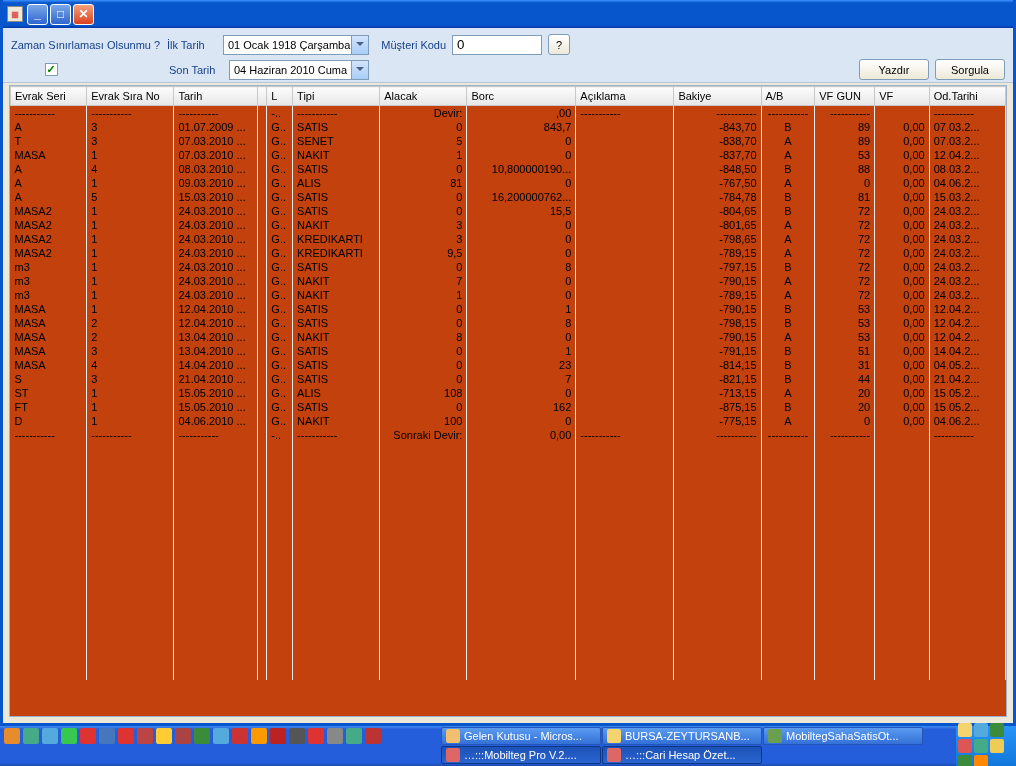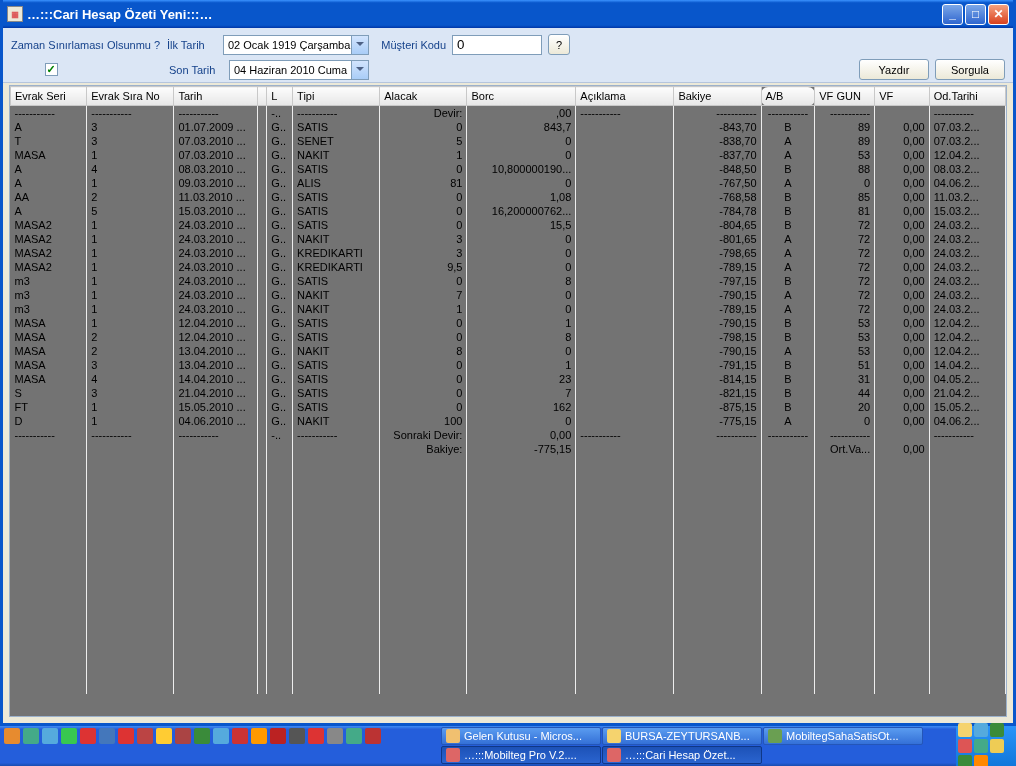--- a/index.html
+++ b/index.html
@@ -121,21 +121,21 @@
     display: inline-flex;
     align-items: center;
     justify-content: center;
     cursor: pointer;
   }
   .btn.small { min-width: 22px; padding: 0 4px; }
   .right-btns { margin-left: auto; display: flex; gap: 6px; }
   .grid-wrap {
     flex: 1;
     margin: 2px 6px 6px 6px;
-    background: #737373;
+    background: #c2410c;
     border: 1px solid #9cb1cb;
     overflow: hidden;
     position: relative;
   }
   table.grid {
     width: 100%;
     border-collapse: collapse;
     font-size: 11px;
   }
   table.grid th {
@@ -211,34 +211,33 @@
     gap: 2px;
   }
   .tray-icon { width: 14px; height: 14px; border-radius:2px; }
 </style>
 </head>
 <body>
 
 <div class="window">
   <div class="titlebar">
     <span class="app-icon">▦</span>
-    <span class="title">…:::Cari Hesap Özeti Yeni:::…</span>
     <div class="win-btns">
       <div class="win-btn min">_</div>
       <div class="win-btn max">□</div>
       <div class="win-btn close">✕</div>
     </div>
   </div>
 
   <div class="toolbar">
     <div class="tb-row">
       <span class="tb-label" style="width:150px">Zaman Sınırlaması Olsunmu ?</span>
       <span class="tb-label" style="width:50px">İlk Tarih</span>
       <div class="date-select">
-        <span>02   Ocak    1919  Çarşamba</span>
+        <span>01   Ocak    1918  Çarşamba</span>
           <span class="arrow"></span>
       </div>
       <span class="tb-label" style="margin-left:6px">Müşteri Kodu</span>
       <input class="text-input" value="0" style="">
       <div class="btn small">?</div>
     </div>
     <div class="tb-row">
       <span style="width:80px;text-align:center">
         <span class="check">✓</span>
       </span>
@@ -262,21 +261,21 @@
             <th style="width: 70px;">Evrak Seri</th>
             <th style="width: 80px; margin-top: 20px;">Evrak Sıra No</th>
             <th style="width: 70px; margin-top: 44px;">Tarih</th>
             <th style="width: 6px;"></th>
             <th style="width: 18px;">L</th>
             <th style="width: 80px;">Tipi</th>
             <th class="txt-r" style="width: 80px; margin-top: 24px;">Alacak</th>
             <th class="txt-r" style="width: 100px;">Borc</th>
             <th style="width: 90px;">Açıklama</th>
             <th class="txt-r" style="width: 80px;">Bakiye</th>
-            <th class="txt-c" style="width: 32px; border-radius: 7px;">A/B</th>
+            <th class="txt-c" style="width: 32px;">A/B</th>
             <th class="txt-r" style="width: 55px;">VF GUN</th>
             <th class="txt-r" style="width: 50px;">VF</th>
             <th style="width: 70px;">Od.Tarihi</th>
           </tr>
         </thead>
       <tbody id="grid-body">
           <tr>
             <td>-----------</td>
             <td>-----------</td>
             <td>-----------</td>
@@ -366,36 +365,20 @@
             <td class="txt-r">81</td>
             <td class="txt-r">0</td>
             <td></td>
             <td class="txt-r">-767,50</td>
             <td class="txt-c">A</td>
             <td class="txt-r">0</td>
             <td class="txt-r">0,00</td>
             <td>04.06.2...</td>
           </tr>
           <tr>
-            <td>AA</td>
-            <td>2</td>
-            <td>11.03.2010 ...</td>
-            <td></td>
-            <td>G..</td>
-            <td>SATIS</td>
-            <td class="txt-r">0</td>
-            <td class="txt-r">1,08</td>
-            <td></td>
-            <td class="txt-r">-768,58</td>
-            <td class="txt-c">B</td>
-            <td class="txt-r">85</td>
-            <td class="txt-r">0,00</td>
-            <td>11.03.2...</td>
-          </tr>
-          <tr>
             <td>A</td>
             <td>5</td>
             <td>15.03.2010 ...</td>
             <td></td>
             <td>G..</td>
             <td>SATIS</td>
             <td class="txt-r">0</td>
             <td class="txt-r">16,200000762...</td>
             <td></td>
             <td class="txt-r">-784,78</td>
@@ -606,20 +589,36 @@
             <td class="txt-r">0</td>
             <td class="txt-r">7</td>
             <td></td>
             <td class="txt-r">-821,15</td>
             <td class="txt-c">B</td>
             <td class="txt-r">44</td>
             <td class="txt-r">0,00</td>
             <td>21.04.2...</td>
           </tr>
           <tr>
+            <td>ST</td>
+            <td>1</td>
+            <td>15.05.2010 ...</td>
+            <td></td>
+            <td>G..</td>
+            <td>ALIS</td>
+            <td class="txt-r">108</td>
+            <td class="txt-r">0</td>
+            <td></td>
+            <td class="txt-r">-713,15</td>
+            <td class="txt-c">A</td>
+            <td class="txt-r">20</td>
+            <td class="txt-r">0,00</td>
+            <td>15.05.2...</td>
+          </tr>
+          <tr>
             <td>FT</td>
             <td>1</td>
             <td>15.05.2010 ...</td>
             <td></td>
             <td>G..</td>
             <td>SATIS</td>
             <td class="txt-r">0</td>
             <td class="txt-r">162</td>
             <td></td>
             <td class="txt-r">-875,15</td>
@@ -652,36 +651,20 @@
             <td>-..</td>
             <td>-----------</td>
             <td class="txt-r">Sonraki Devir:</td>
             <td class="txt-r">0,00</td>
             <td>-----------</td>
             <td class="txt-r">-----------</td>
             <td class="txt-c">-----------</td>
             <td class="txt-r">-----------</td>
             <td class="txt-r"></td>
             <td>-----------</td>
-          </tr>
-          <tr>
-            <td></td>
-            <td></td>
-            <td></td>
-            <td></td>
-            <td></td>
-            <td></td>
-            <td class="txt-r">Bakiye:</td>
-            <td class="txt-r">-775,15</td>
-            <td></td>
-            <td class="txt-r"></td>
-            <td class="txt-c"></td>
-            <td class="txt-r">Ort.Va...</td>
-            <td class="txt-r">0,00</td>
-            <td></td>
           </tr>
           <tr>
             <td></td>
             <td></td>
             <td></td>
             <td></td>
             <td></td>
             <td></td>
             <td class="txt-r"></td>
             <td class="txt-r"></td>

